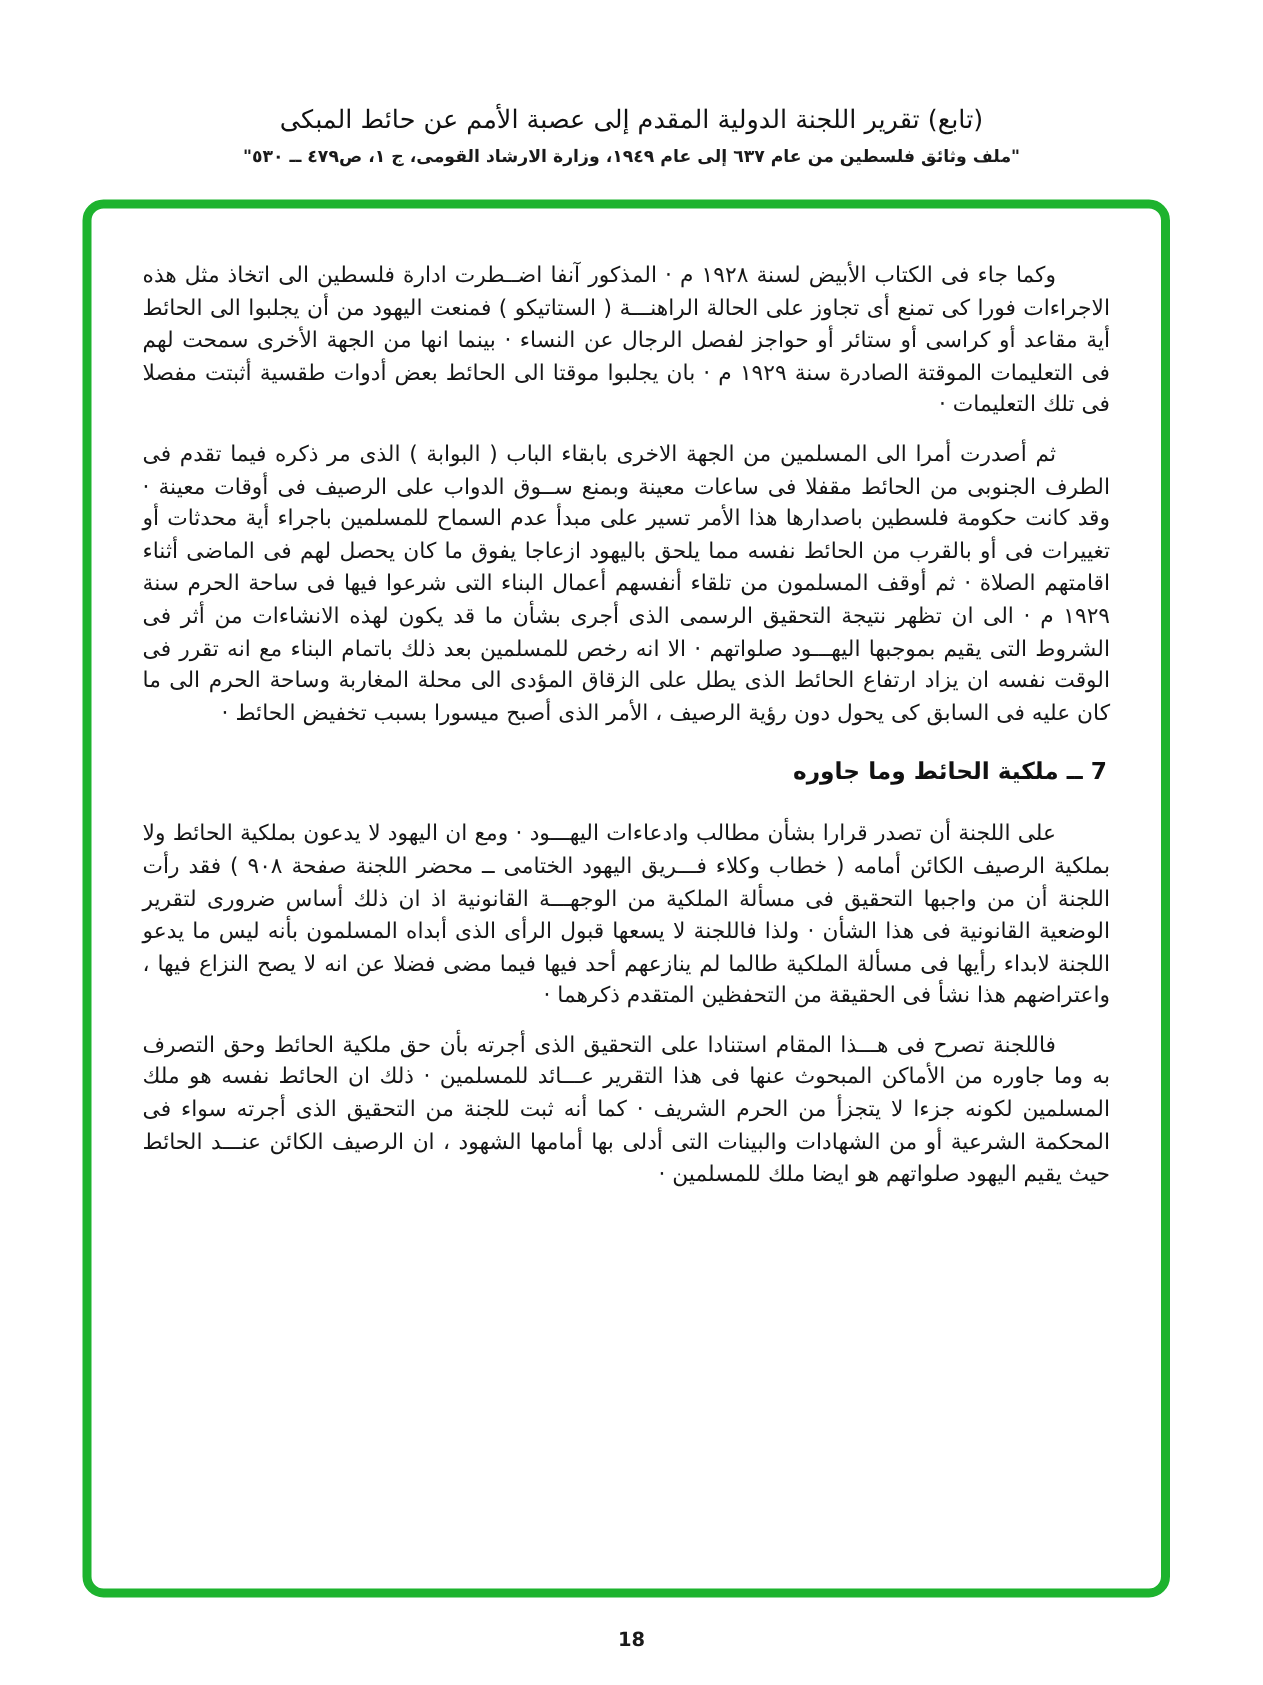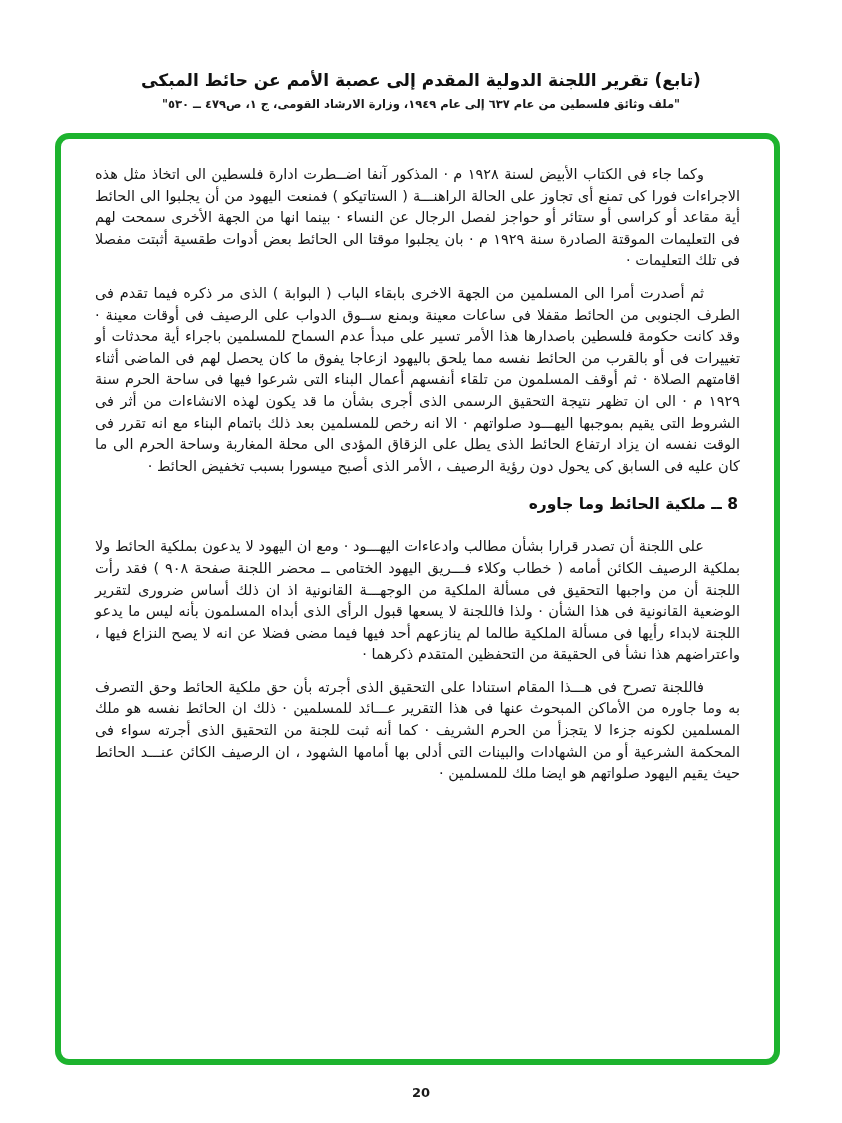--- a/index.html
+++ b/index.html
@@ -18,39 +18,39 @@
   .doc-header {
     position: absolute;
     top: 70px;
     left: 0;
     width: 842px;
     text-align: center;
     direction: rtl;
   }
   .doc-title {
     font-size: 17px;
-    font-weight: bold;
+    font-weight: normal;
     color: #111111;
   }
   .doc-subtitle {
     font-size: 11.5px;
     font-weight: bold;
     margin-top: 7px;
     color: #1a1a1a;
   }
   .frame {
     position: absolute;
     left: 55px;
     top: 133px;
     width: 725px;
     height: 932px;
     box-sizing: border-box;
     border: 6px solid #1db32e;
     border-radius: 14px;
-    padding: 25px 34px 0 34px;
+    padding: 35px 34px 0 34px;
     direction: rtl;
     overflow: hidden;
     background: #ffffff;
   }
   .para {
     margin: 0 0 11px 0;
     font-size: 14.5px;
     line-height: 21.6px;
     text-align: justify;
     text-indent: 36px;
@@ -83,23 +83,23 @@
 
   <header class="doc-header">
     <div class="doc-title">(تابع) تقرير اللجنة الدولية المقدم إلى عصبة الأمم عن حائط المبكى</div>
     <div class="doc-subtitle">"ملف وثائق فلسطين من عام ٦٣٧ إلى عام ١٩٤٩، وزارة الارشاد القومى، ج ١، ص٤٧٩ ــ ٥٣٠"</div>
   </header>
 
   <main class="frame">
     <p class="para">وكما جاء فى الكتاب الأبيض لسنة ١٩٢٨ م · المذكور آنفا اضــطرت ادارة فلسطين الى اتخاذ مثل هذه الاجراءات فورا كى تمنع أى تجاوز على الحالة الراهنـــة ( الستاتيكو ) فمنعت اليهود من أن يجلبوا الى الحائط أية مقاعد أو كراسى أو ستائر أو حواجز لفصل الرجال عن النساء · بينما انها من الجهة الأخرى سمحت لهم فى التعليمات الموقتة الصادرة سنة ١٩٢٩ م · بان يجلبوا موقتا الى الحائط بعض أدوات طقسية أثبتت مفصلا فى تلك التعليمات ·</p>
     <p class="para">ثم أصدرت أمرا الى المسلمين من الجهة الاخرى بابقاء الباب ( البوابة ) الذى مر ذكره فيما تقدم فى الطرف الجنوبى من الحائط مقفلا فى ساعات معينة وبمنع ســوق الدواب على الرصيف فى أوقات معينة · وقد كانت حكومة فلسطين باصدارها هذا الأمر تسير على مبدأ عدم السماح للمسلمين باجراء أية محدثات أو تغييرات فى أو بالقرب من الحائط نفسه مما يلحق باليهود ازعاجا يفوق ما كان يحصل لهم فى الماضى أثناء اقامتهم الصلاة · ثم أوقف المسلمون من تلقاء أنفسهم أعمال البناء التى شرعوا فيها فى ساحة الحرم سنة ١٩٢٩ م · الى ان تظهر نتيجة التحقيق الرسمى الذى أجرى بشأن ما قد يكون لهذه الانشاءات من أثر فى الشروط التى يقيم بموجبها اليهـــود صلواتهم · الا انه رخص للمسلمين بعد ذلك باتمام البناء مع انه تقرر فى الوقت نفسه ان يزاد ارتفاع الحائط الذى يطل على الزقاق المؤدى الى محلة المغاربة وساحة الحرم الى ما كان عليه فى السابق كى يحول دون رؤية الرصيف ، الأمر الذى أصبح ميسورا بسبب تخفيض الحائط ·</p>
 
-    <h2 class="section-heading">8 ــ ملكية الحائط وما جاوره</h2>
+    <h2 class="section-heading">7 ــ ملكية الحائط وما جاوره</h2>
 
     <p class="para">على اللجنة أن تصدر قرارا بشأن مطالب وادعاءات اليهـــود · ومع ان اليهود لا يدعون بملكية الحائط ولا بملكية الرصيف الكائن أمامه ( خطاب وكلاء فـــريق اليهود الختامى ــ محضر اللجنة صفحة ٩٠٨ ) فقد رأت اللجنة أن من واجبها التحقيق فى مسألة الملكية من الوجهـــة القانونية اذ ان ذلك أساس ضرورى لتقرير الوضعية القانونية فى هذا الشأن · ولذا فاللجنة لا يسعها قبول الرأى الذى أبداه المسلمون بأنه ليس ما يدعو اللجنة لابداء رأيها فى مسألة الملكية طالما لم ينازعهم أحد فيها فيما مضى فضلا عن انه لا يصح النزاع فيها ، واعتراضهم هذا نشأ فى الحقيقة من التحفظين المتقدم ذكرهما ·</p>
     <p class="para">فاللجنة تصرح فى هـــذا المقام استنادا على التحقيق الذى أجرته بأن حق ملكية الحائط وحق التصرف به وما جاوره من الأماكن المبحوث عنها فى هذا التقرير عـــائد للمسلمين · ذلك ان الحائط نفسه هو ملك المسلمين لكونه جزءا لا يتجزأ من الحرم الشريف · كما أنه ثبت للجنة من التحقيق الذى أجرته سواء فى المحكمة الشرعية أو من الشهادات والبينات التى أدلى بها أمامها الشهود ، ان الرصيف الكائن عنـــد الحائط حيث يقيم اليهود صلواتهم هو ايضا ملك للمسلمين ·</p>
   </main>
 
   <footer class="page-footer">
-    <span class="page-number">20</span>
+    <span class="page-number">18</span>
   </footer>
 
 </div>
 
 </body></html>

